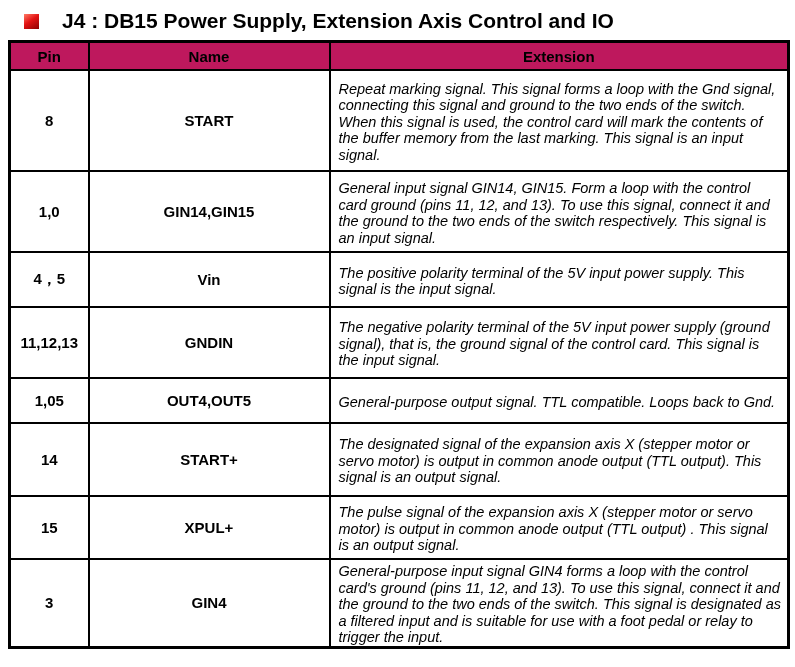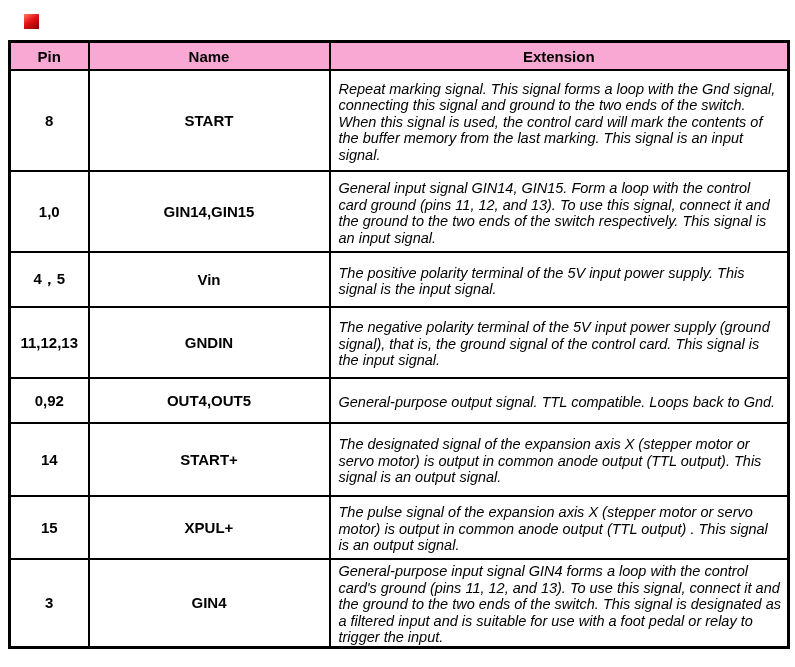--- a/index.html
+++ b/index.html
@@ -32,21 +32,21 @@
     white-space: nowrap;
   }
   table.pin-table {
     border-collapse: collapse;
     table-layout: fixed;
     width: 779px;
     margin-left: 8px;
     border: 3px solid #000;
   }
   .pin-table th {
-    background: #f9a8d4;
+    background: #be185d;
     font-size: 15px;
     font-weight: bold;
     height: 26px;
     border: 2px solid #000;
     text-align: center;
     padding: 0;
   }
   .pin-table td { border: 2px solid #000; vertical-align: middle; }
   td.pin-cell, td.name-cell {
     text-align: center;
@@ -69,20 +69,21 @@
   tbody tr:nth-child(7) { height: 63px; }
   tbody tr:nth-child(8) { height: 85px; }
 </style>
 </head>
 <body>
 
 <div class="page">
 
   <div class="title-row">
     <span class="bullet"></span>
+    <span class="title">J4 : DB15 Power Supply, Extension Axis Control and IO</span>
   </div>
 
   <table class="pin-table">
     <colgroup>
       <col style="width:79px">
       <col style="width:241px">
       <col style="width:459px">
     </colgroup>
     <thead>
       <tr>
@@ -106,21 +107,21 @@
         <td class="pin-cell">4，5</td>
         <td class="name-cell">Vin</td>
         <td class="fn-cell">The positive polarity terminal of the 5V input power supply. This signal is the input signal.</td>
       </tr>
       <tr>
         <td class="pin-cell">11,12,13</td>
         <td class="name-cell">GNDIN</td>
         <td class="fn-cell">The negative polarity terminal of the 5V input power supply (ground signal), that is, the ground signal of the control card. This signal is the input signal.</td>
       </tr>
       <tr>
-        <td class="pin-cell">0,92</td>
+        <td class="pin-cell">1,05</td>
         <td class="name-cell">OUT4,OUT5</td>
         <td class="fn-cell">General-purpose output signal. TTL compatible. Loops back to Gnd.</td>
       </tr>
       <tr>
         <td class="pin-cell">14</td>
         <td class="name-cell">START+</td>
         <td class="fn-cell">The designated signal of the expansion axis X (stepper motor or servo motor) is output in common anode output (TTL output). This signal is an output signal.</td>
       </tr>
       <tr>
         <td class="pin-cell">15</td>

